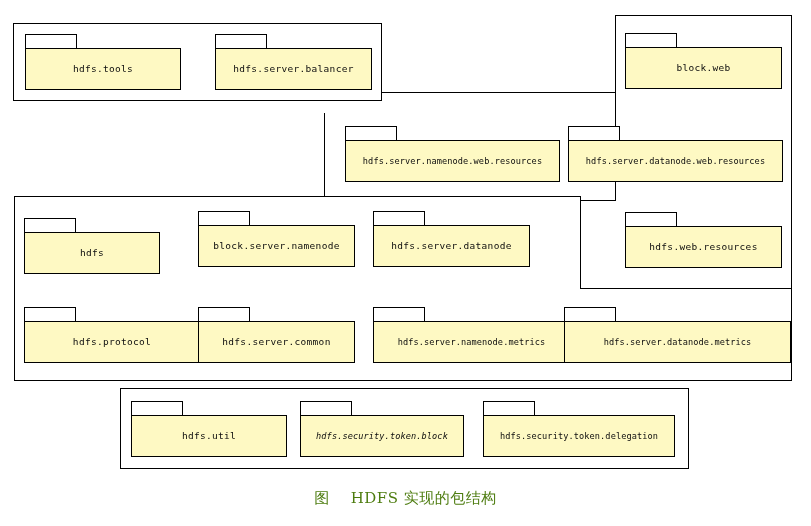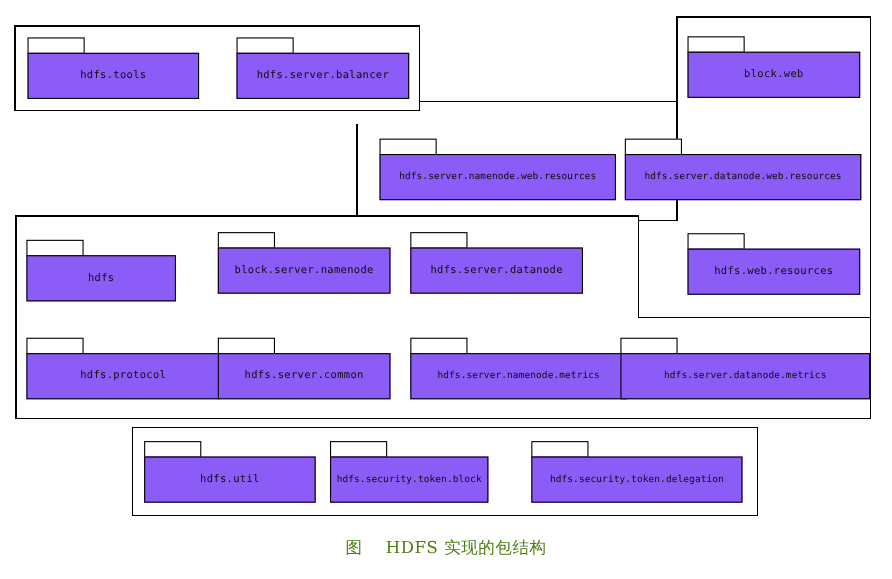--- a/index.html
+++ b/index.html
@@ -42,21 +42,21 @@
     width: 52px;
   }
   .pkg .body {
     position: absolute;
     left: 0;
     top: 14px;
     right: 0;
     bottom: 0;
     box-sizing: border-box;
     border: 1px solid #000000;
-    background: #8b5cf6;
+    background: #fef9c3;
     display: flex;
     align-items: center;
     justify-content: center;
   }
   .pkg .label {
     font-family: "DejaVu Sans Mono", "Liberation Mono", monospace;
     font-size: 9.5px;
     letter-spacing: 0.3px;
     color: #0d0d0d;
     white-space: nowrap;
@@ -193,21 +193,21 @@
     </div>
   </div>
 
   <div class="pkg" style="left:131px; top:401px; width:156px; height:56px;">
     <div class="tab"></div>
     <div class="body">
       <span class="label">hdfs.util</span>
     </div>
   </div>
 
-  <div class="pkg" style="left:300px; top:401px; width:144px; height:56px;">
+  <div class="pkg" style="left:300px; top:401px; width:164px; height:56px;font-style:italic;">
     <div class="tab"></div>
     <div class="body">
       <span class="label small">hdfs.security.token.block</span>
     </div>
   </div>
 
   <div class="pkg" style="left:483px; top:401px; width:192px; height:56px;">
     <div class="tab"></div>
     <div class="body">
       <span class="label small">hdfs.security.token.delegation</span>

